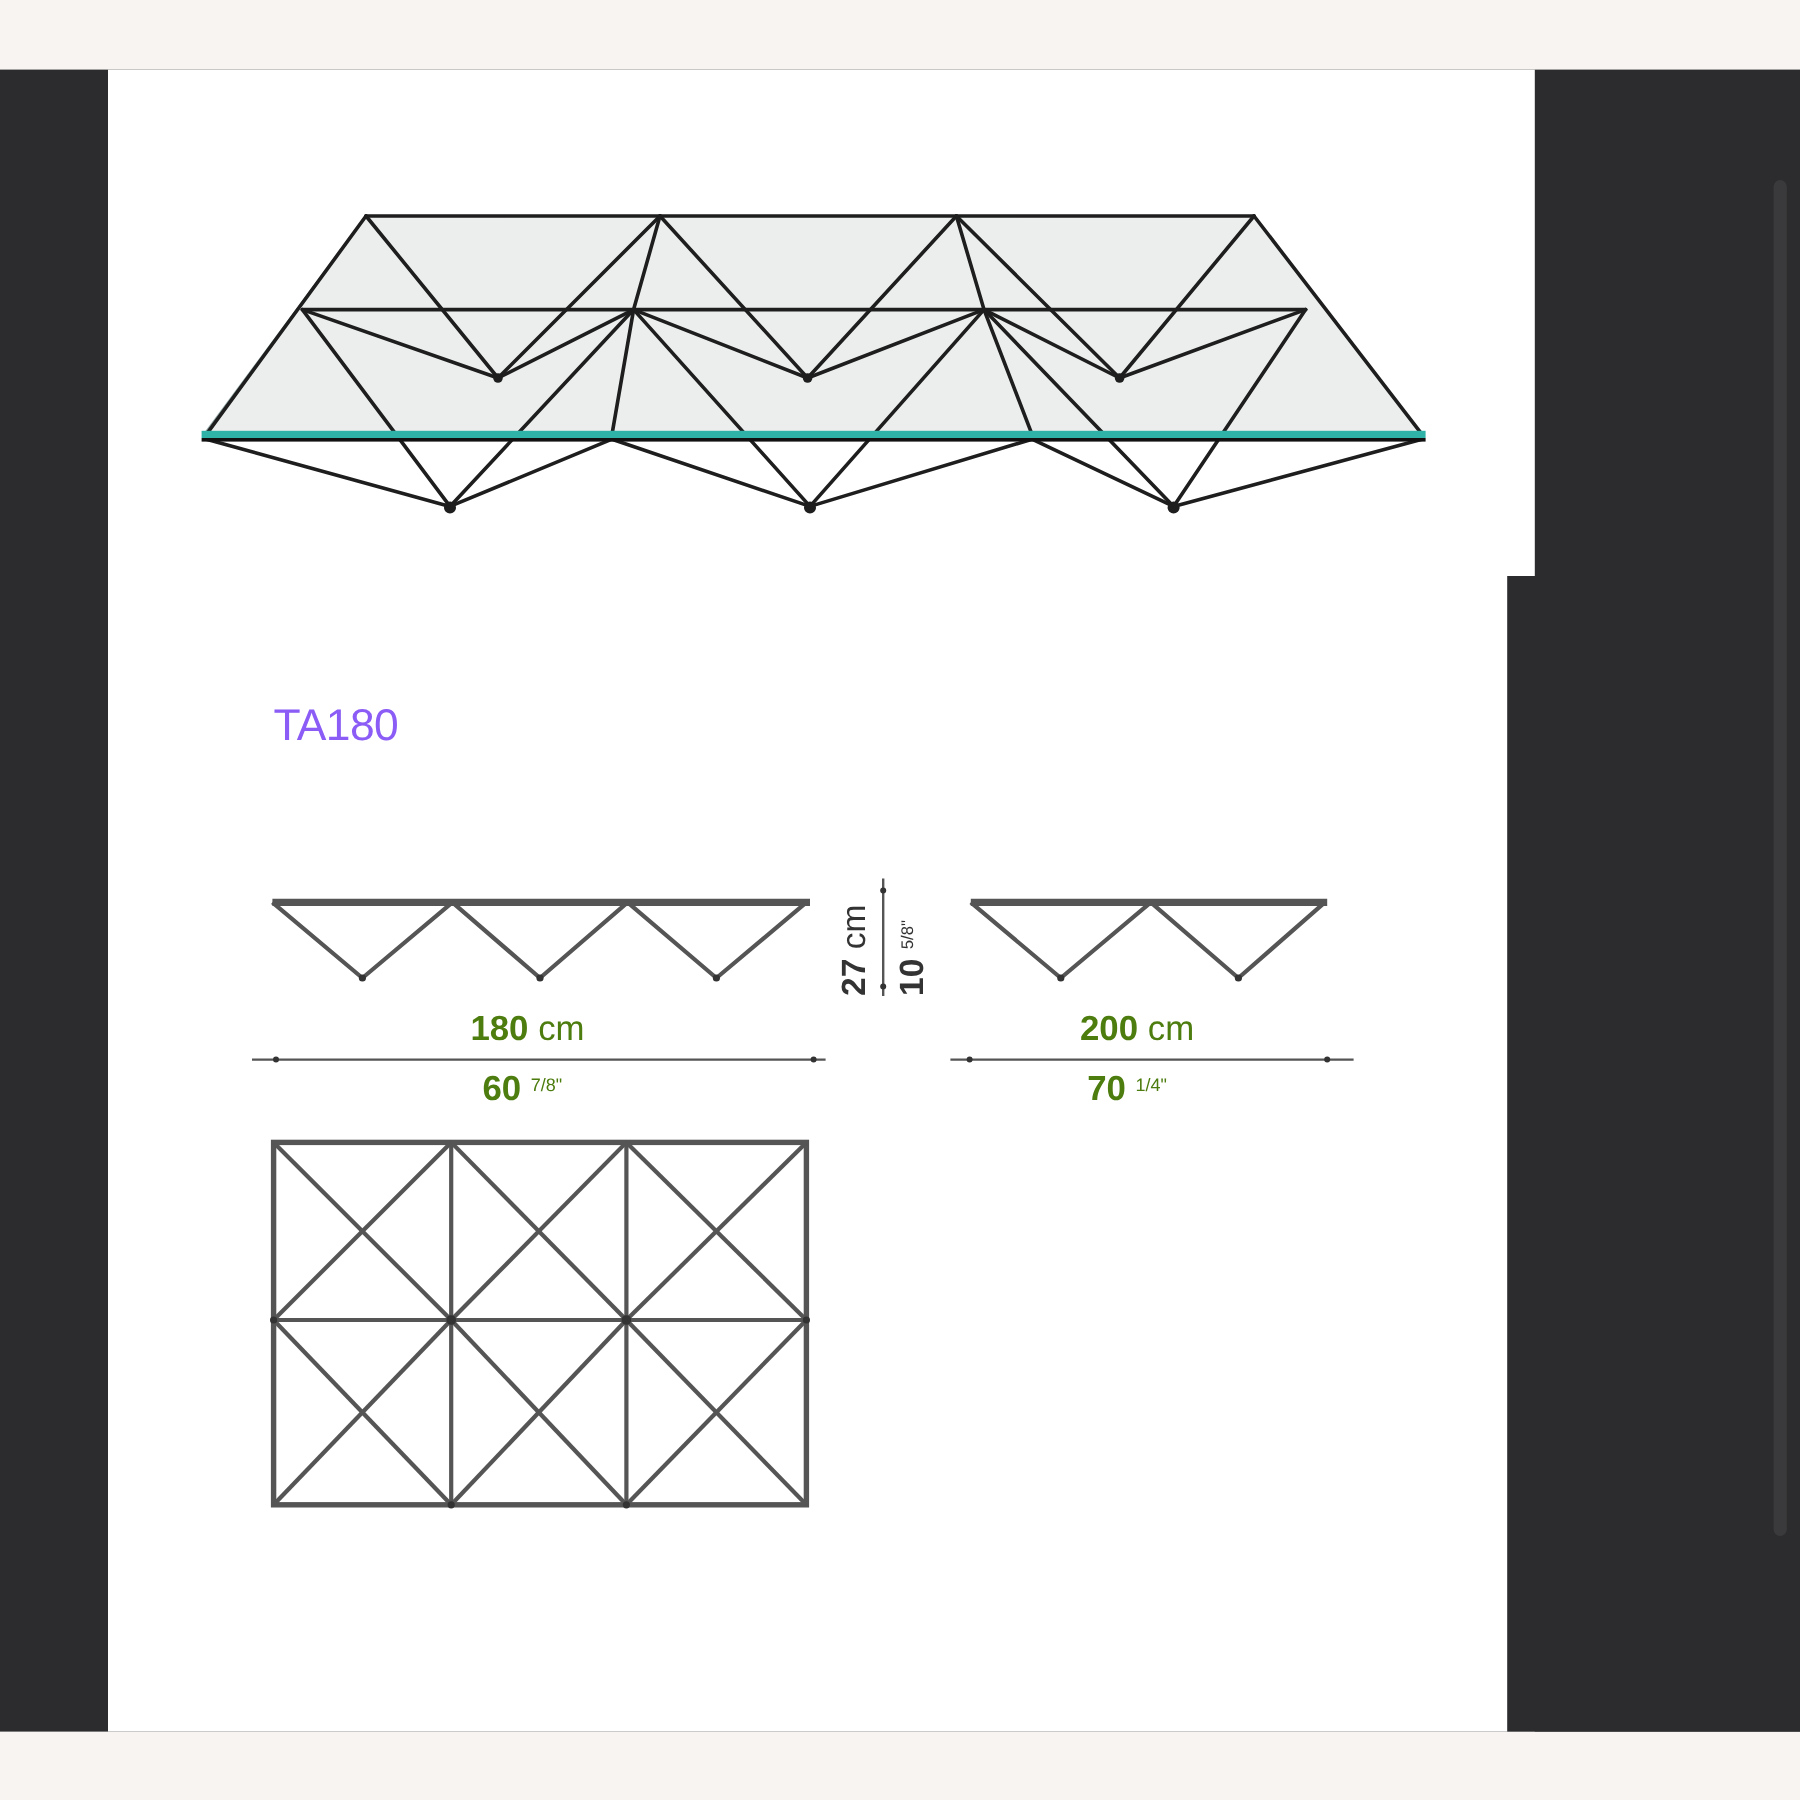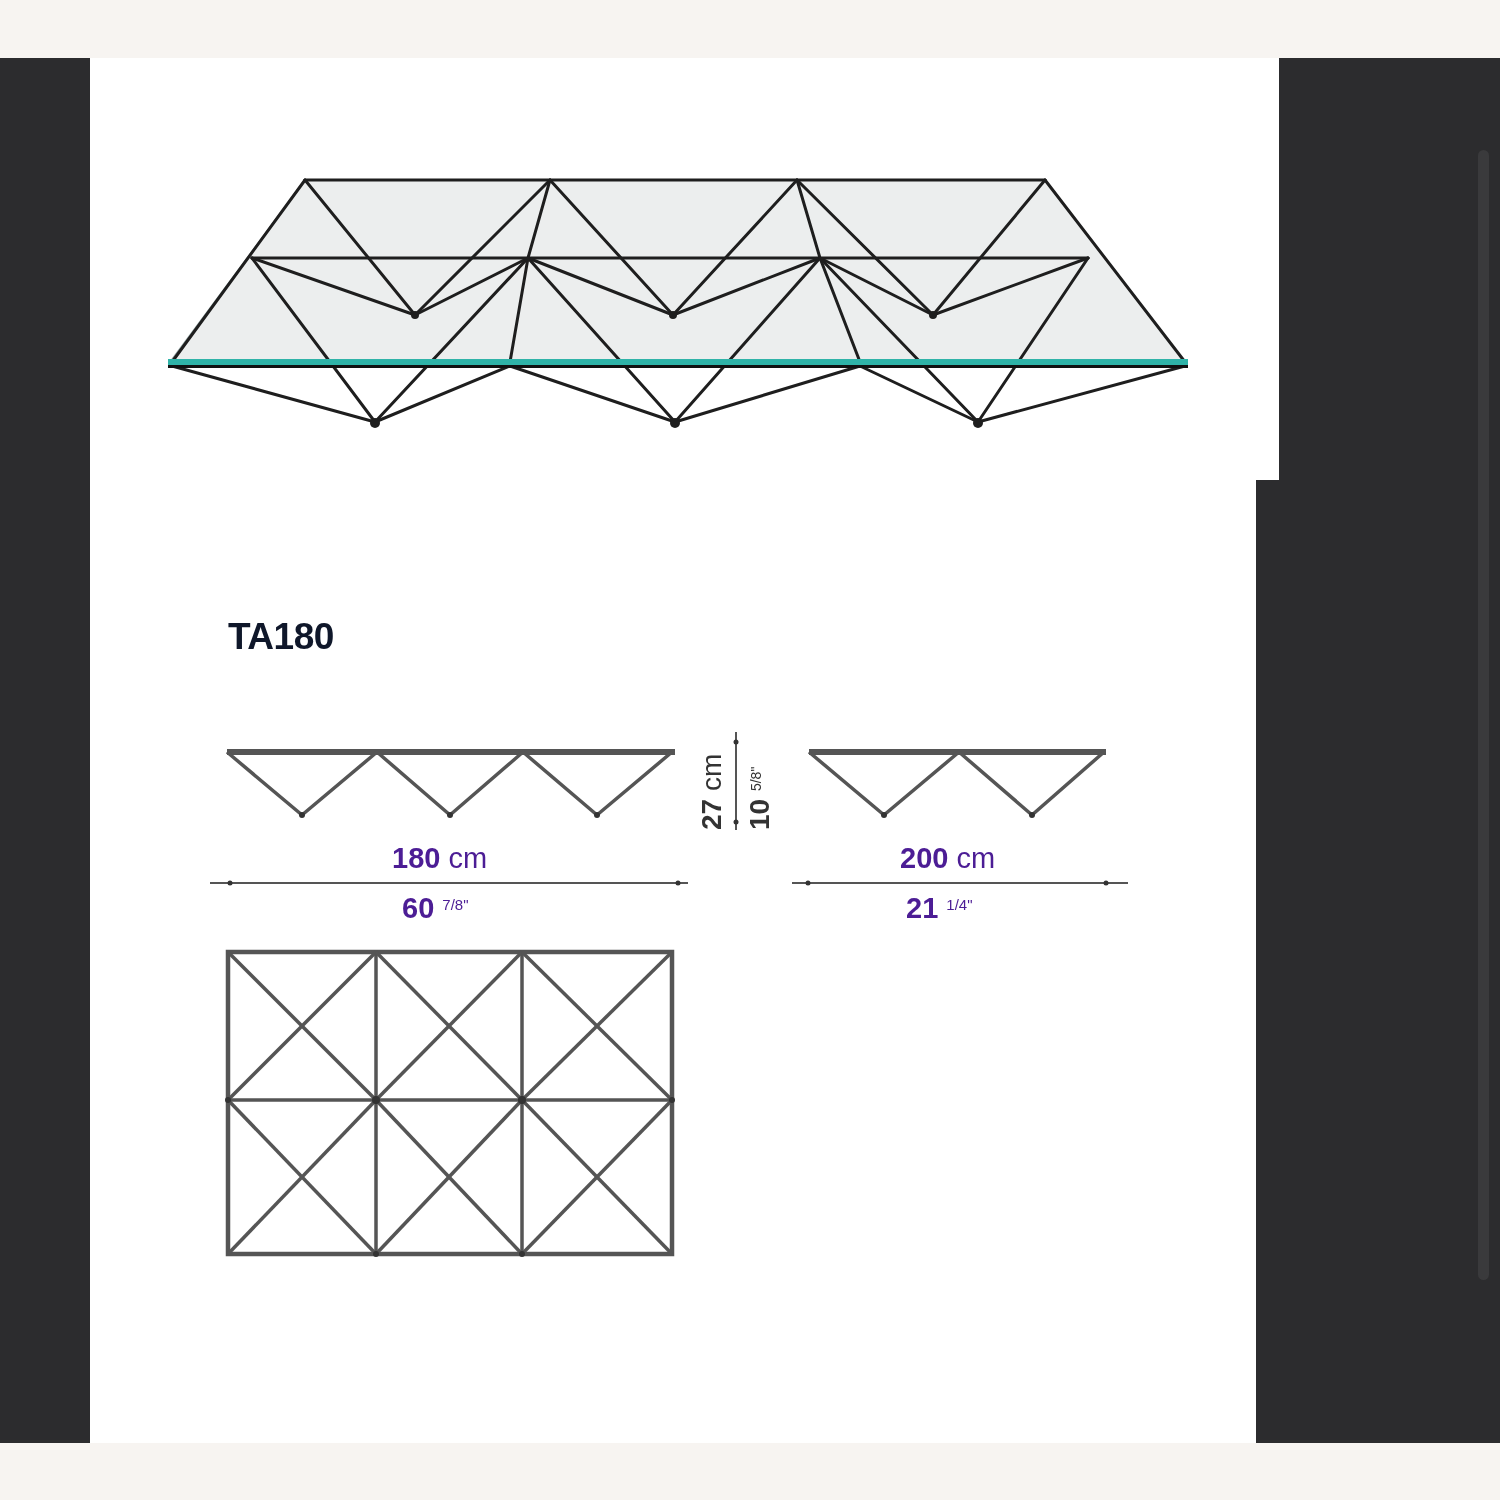--- a/index.html
+++ b/index.html
@@ -19,25 +19,25 @@
     .inset-dark {
       position: absolute; left: 1256px; top: 422px; width: 244px; height: 963px;
       background: #2c2c2e;
     }
     .scrollbar-track {
       position: absolute; left: 1478px; top: 92px; width: 11px; height: 1130px;
       background: #3a3a3c; border-radius: 6px;
     }
     .table-render { position: absolute; left: 160px; top: 170px; }
     .model-label {
-      position: absolute; left: 228px; top: 616px;
-      font-size: 37px; font-weight: bold; color: #0f172a; letter-spacing: -0.5px;
+      position: absolute; left: 228px; top: 584px;
+      font-size: 37px; font-weight: normal; color: #8b5cf6; letter-spacing: -0.5px;
     }
     .dim-text {
-      position: absolute; font-size: 29px; color: #4c1d95; font-weight: bold;
+      position: absolute; font-size: 29px; color: #4d7c0f; font-weight: bold;
     }
     .dim-text .unit { font-weight: normal; }
     .dim-text .frac { font-size: 15px; font-weight: normal; vertical-align: 8px; }
     .vert-dim {
       position: absolute; left: 692px; top: 730px; width: 90px; height: 105px;
     }
     .vert-text {
       position: absolute; font-size: 28px; font-weight: bold; color: #333;
       transform: rotate(-90deg); transform-origin: left top; white-space: nowrap;
     }
@@ -174,21 +174,21 @@
   <span>200</span> <span class="unit">cm</span>
 </div>
 <div style="position:absolute;left:790px;top:876px;">
   <svg width="340" height="14">
       <line x1="2" y1="7" x2="338" y2="7" stroke="#555" stroke-width="2"></line>
       <circle cx="18" cy="7" r="2.5" fill="#333"></circle>
       <circle cx="316" cy="7" r="2.5" fill="#333"></circle>
     </svg>
 </div>
 <div class="dim-text" style="left:906px;top:892px;">
-  <span>21</span> <span class="frac">1/4"</span>
+  <span>70</span> <span class="frac">1/4"</span>
 </div>
 
 <div style="position:absolute;left:224px;top:948px;">
   <svg width="452" height="312" viewBox="0 0 452 312">
     <g stroke="#555" stroke-width="3.5" fill="none">
       <rect x="4" y="4" width="444" height="302" stroke-width="4.5"></rect>
       <line x1="152" y1="4" x2="152" y2="306"></line>
       <line x1="298" y1="4" x2="298" y2="306"></line>
       <line x1="4" y1="152" x2="448" y2="152"></line>
 

